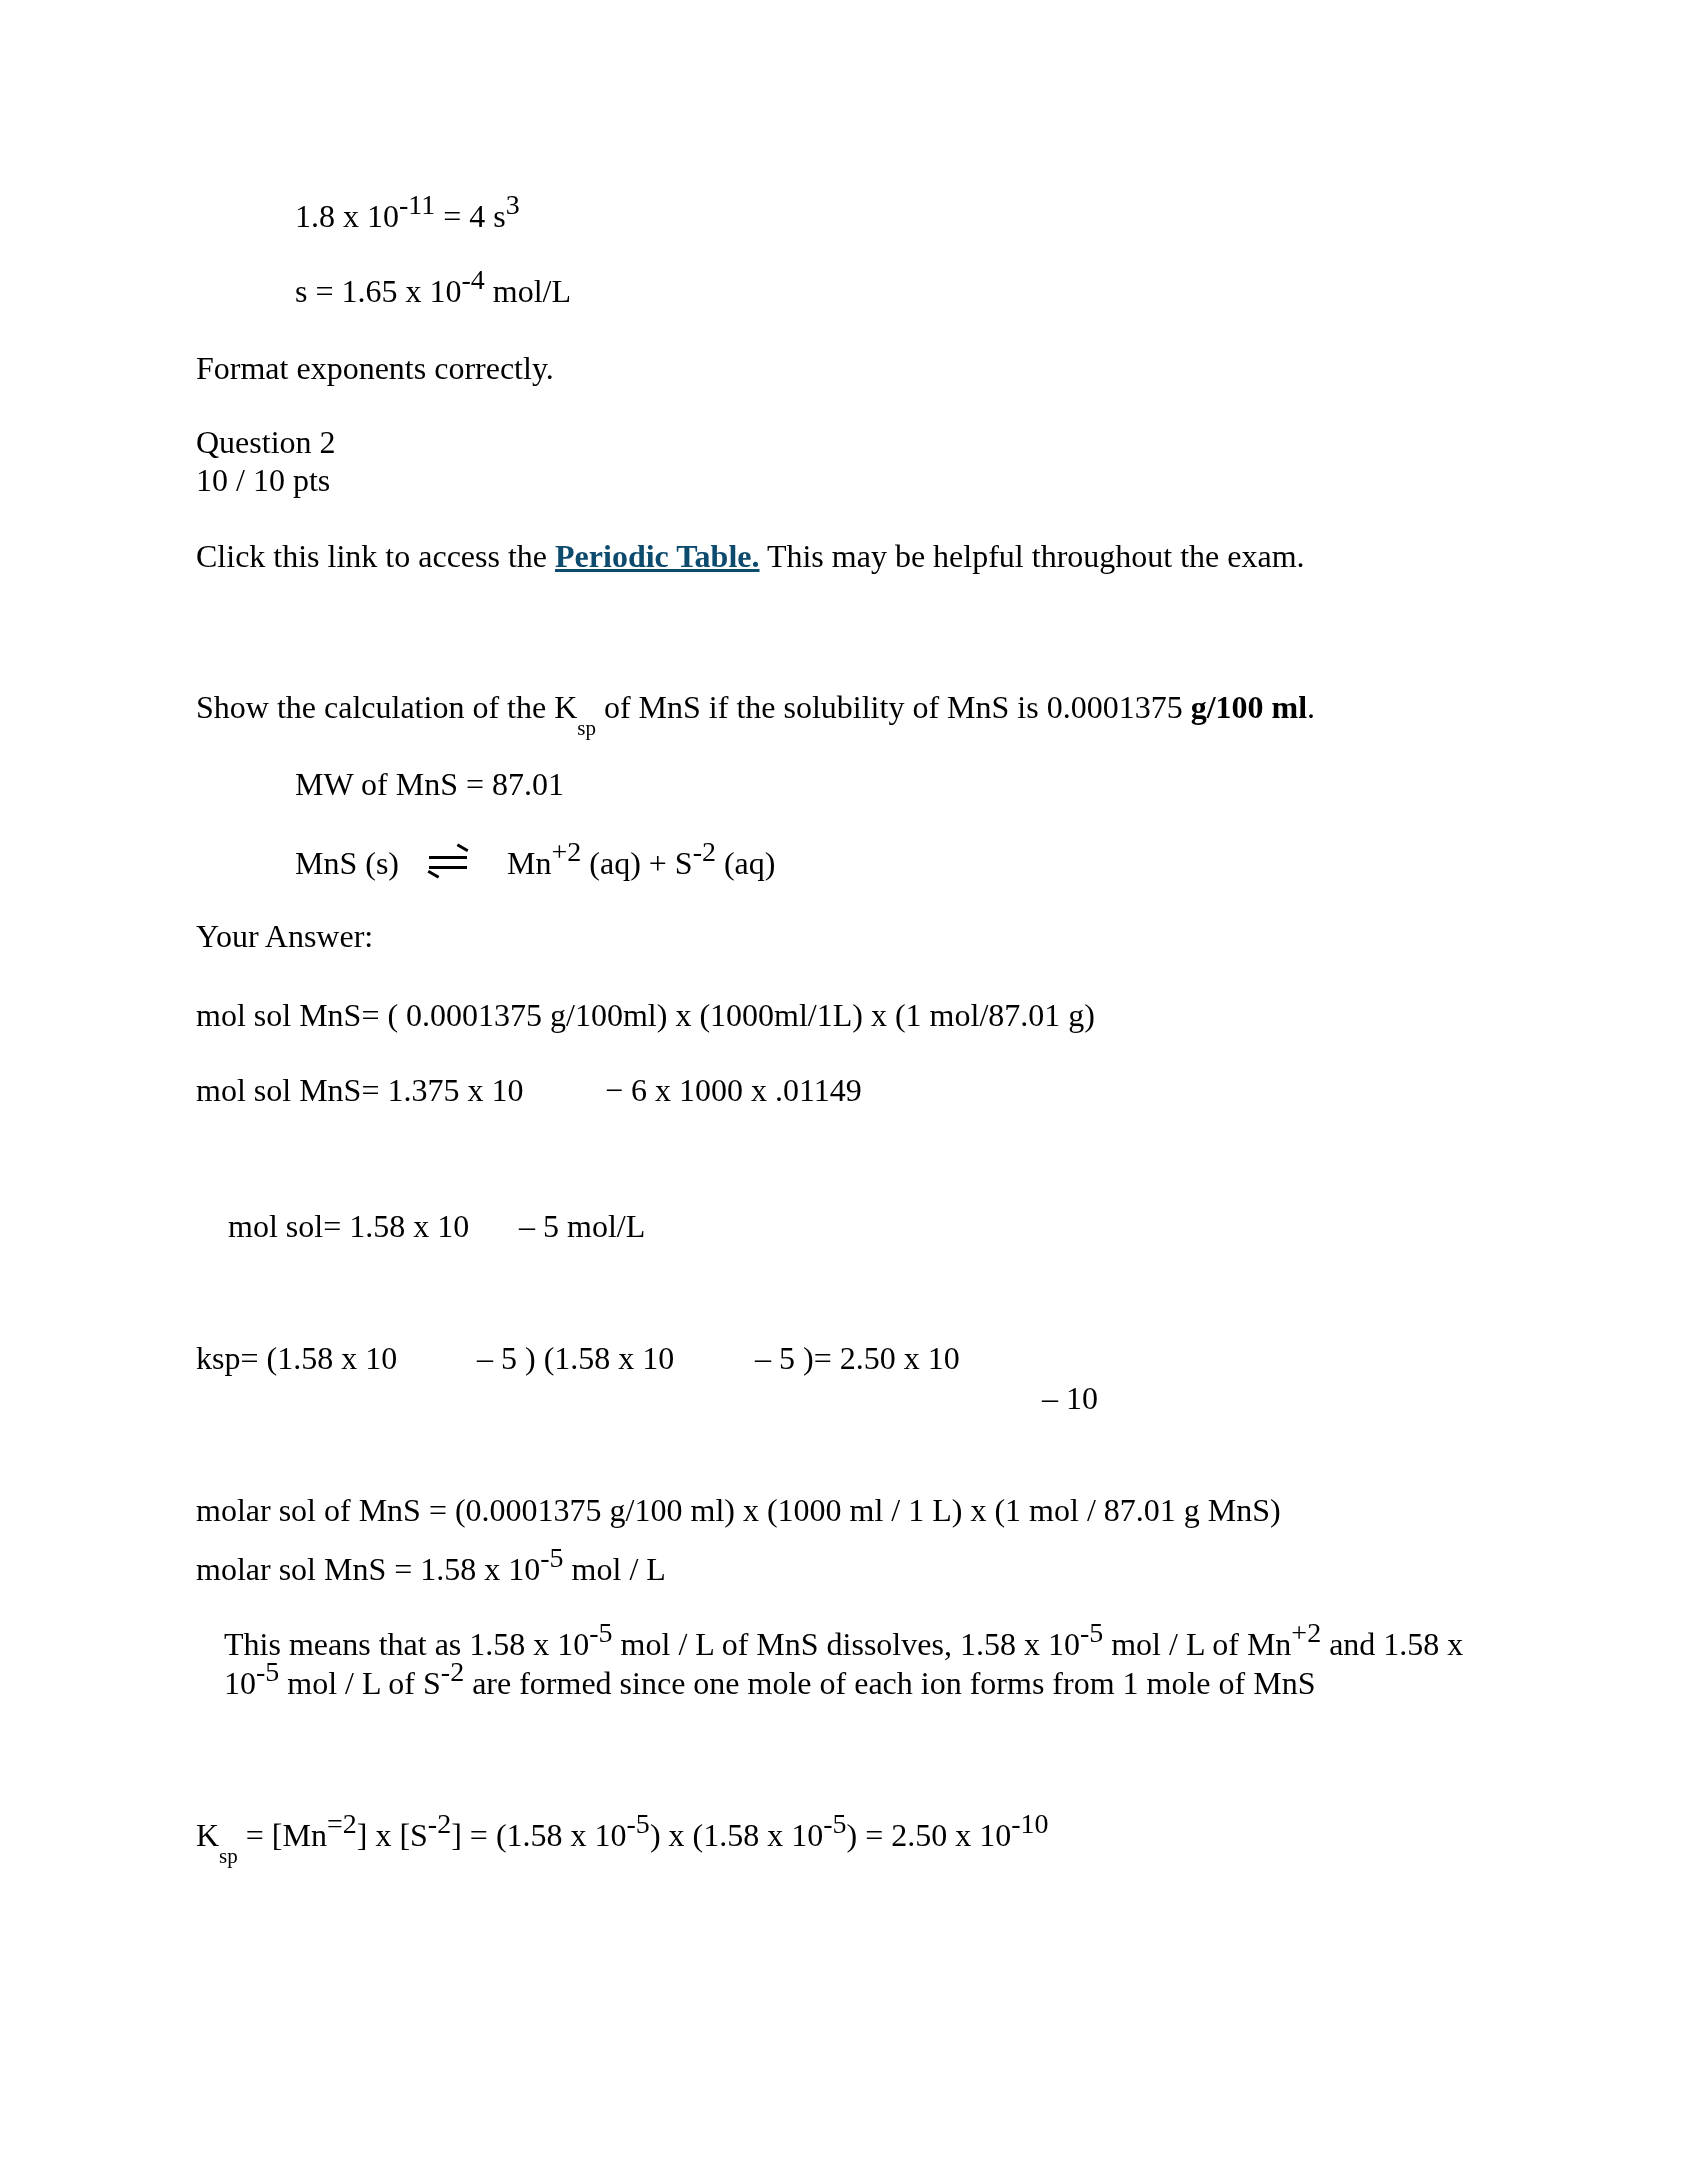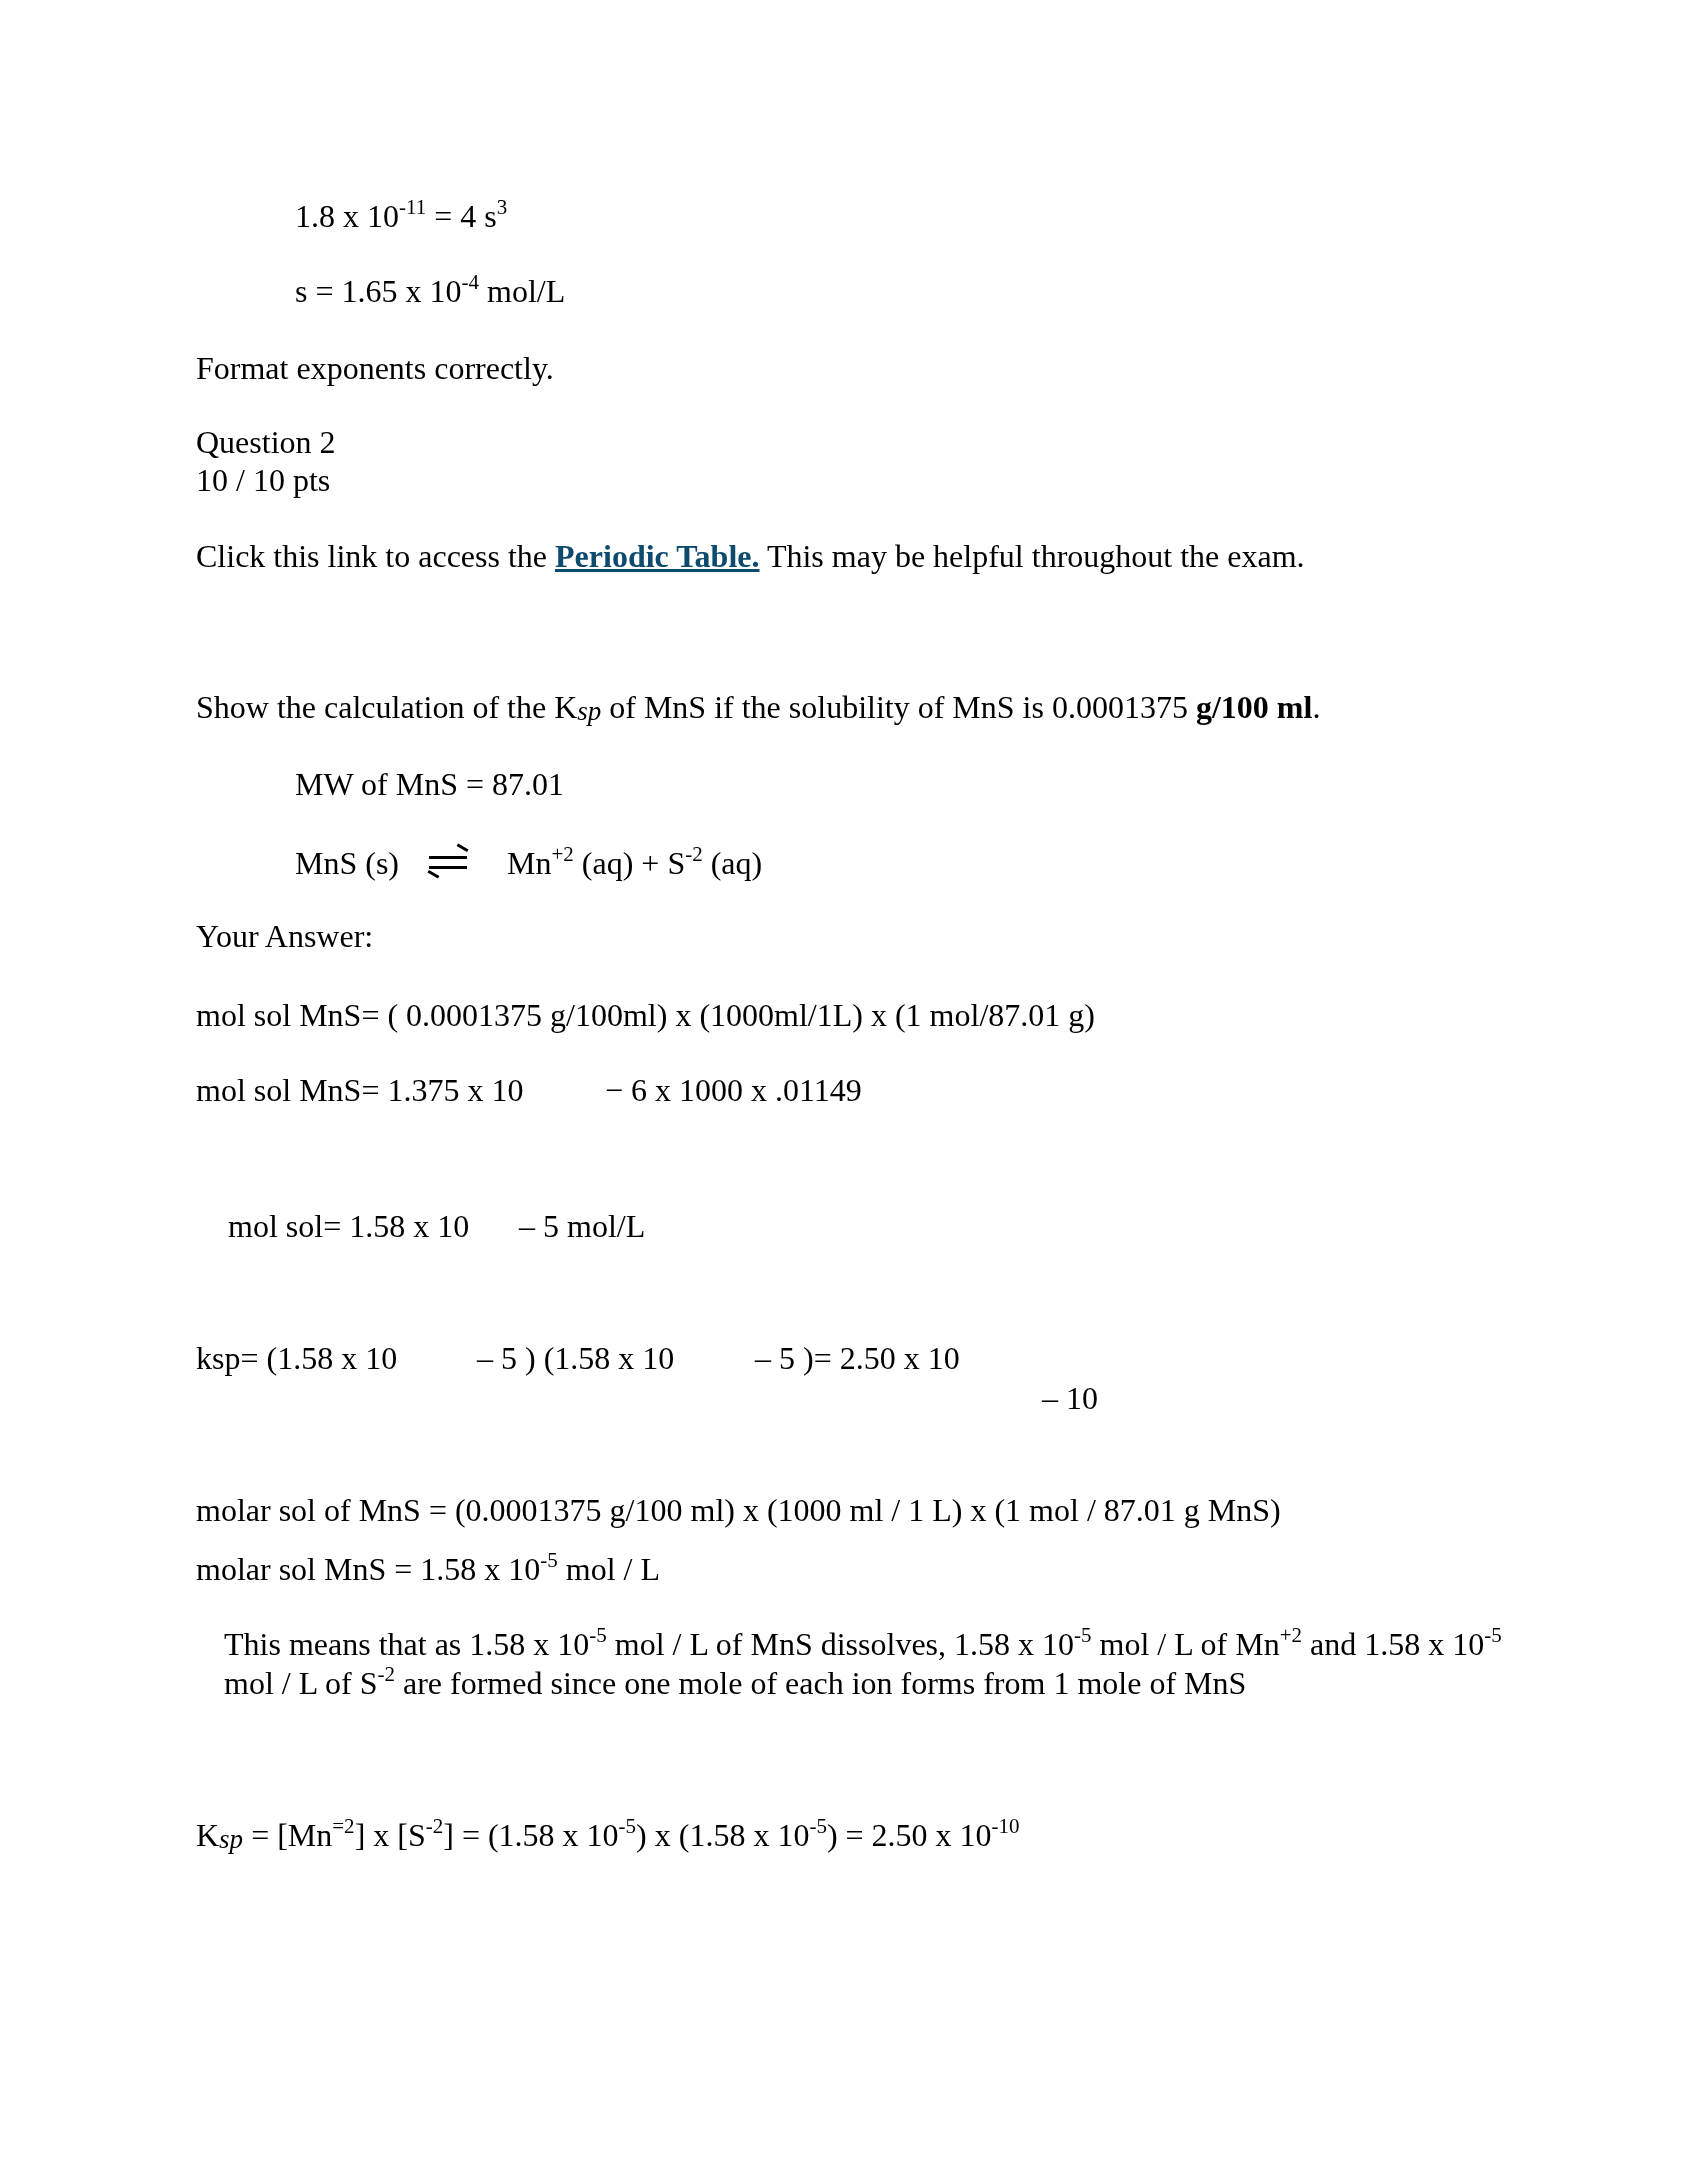--- a/index.html
+++ b/index.html
@@ -1,22 +1,22 @@
 <!DOCTYPE html>
 <html><head>
 <meta charset="utf-8">
 <style>
   html, body { margin: 0; padding: 0; background: #ffffff; }
   body { width: 1683px; height: 2178px; position: relative; overflow: hidden;
          font-family: "Liberation Serif", "DejaVu Serif", serif; color: #000; font-size: 32px; }
   .line { position: absolute; white-space: nowrap; line-height: 40px; }
   .ind { left: 295px; }
   .lm { left: 196px; }
-  sup { font-size: 21px; vertical-align: 0; position: relative; top: -13px; line-height: 0; }
-  sub { font-size: 27px; vertical-align: 0; position: relative; top: 2px; line-height: 0; font-style: italic; }
+  sup { font-size: 28px; vertical-align: 0; position: relative; top: -13px; line-height: 0; }
+  sub { font-size: 21px; vertical-align: 0; position: relative; top: 17px; line-height: 0; }
   .link { color: #0c4a6e; font-weight: bold; text-decoration: underline; text-decoration-thickness: 3px; cursor: pointer; }
   .b { font-weight: bold; }
   .seg { position: absolute; white-space: nowrap; }
   .arrow { display: inline-block; width: 40px; height: 30px; position: relative; vertical-align: middle; margin: 0 38px 0 30px; top: -6px; }
   .arrow .top { position: absolute; left: 0; top: 10px; width: 38px; height: 3px; background: #000; }
   .arrow .top::after { content: ""; position: absolute; right: 0; top: -7px; width: 12px; height: 3px; background: #000; transform: rotate(30deg); transform-origin: right bottom; }
   .arrow .bot { position: absolute; left: 0; top: 20px; width: 38px; height: 3px; background: #000; }
   .arrow .bot::before { content: ""; position: absolute; left: 0; top: 4px; width: 12px; height: 3px; background: #000; transform: rotate(30deg); transform-origin: left top; }
   .para { position: absolute; left: 196px; width: 1287px; line-height: 39px; white-space: normal; }
 </style>

